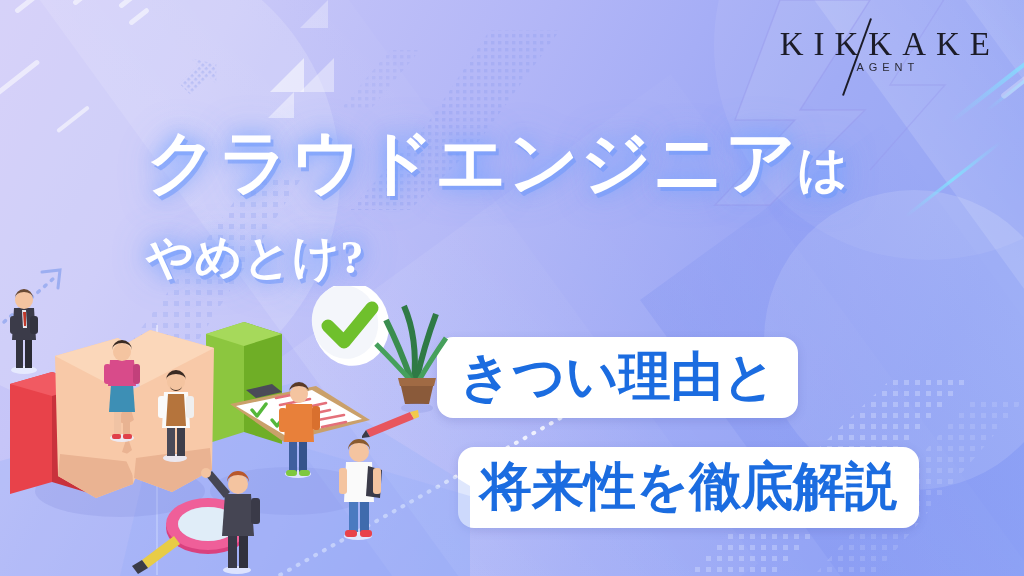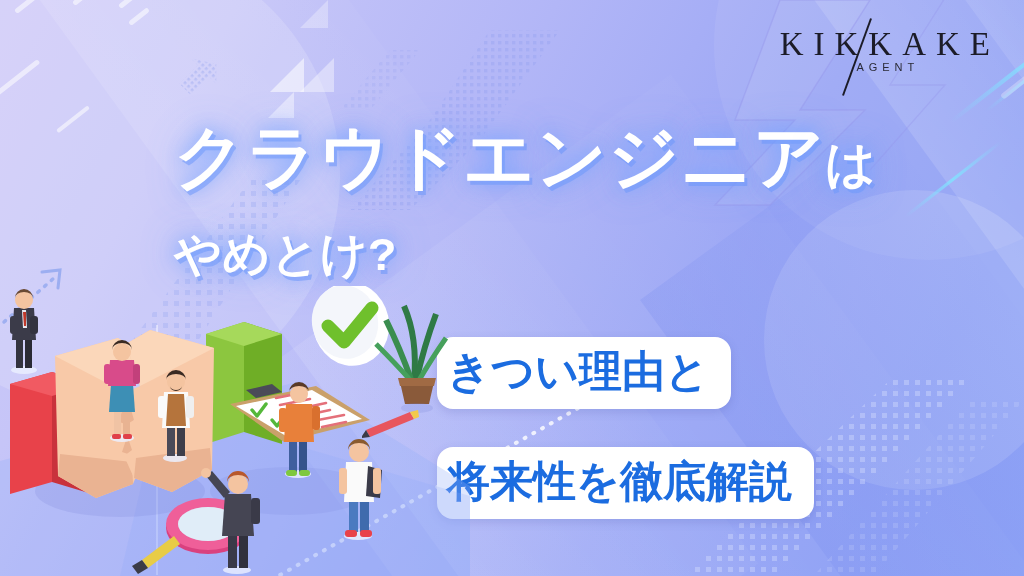--- a/index.html
+++ b/index.html
@@ -39,34 +39,34 @@
 
   
   #logo{position:absolute;right:24px;top:28px;text-align:center;color:#1c1c28;}
   #logo .word{font-size:33px;letter-spacing:10px;font-weight:400;line-height:1;padding-left:10px;
                font-family:"Liberation Serif","DejaVu Serif",serif;}
   #logo .sub{font-size:11px;letter-spacing:5px;margin-top:0;padding-left:6px;color:#2a2a36;}
   #logo .slash{position:absolute;left:86px;top:-12px;width:2px;height:82px;background:#1c1c28;transform:rotate(20deg);}
 
   
   .headline{position:absolute;left:146px;color:#fff;font-weight:700;
-    font-family:Liberation Mono, monospace;
+    font-family:Liberation Serif, serif;
     text-shadow:0 0 18px rgba(120,165,255,.95),0 0 34px rgba(110,155,255,.7),3px 4px 0 rgba(110,150,250,.55);
-    white-space:nowrap;letter-spacing:.01em;margin-left:28px;}
+    white-space:nowrap;letter-spacing:.01em;}
   #line1{top:128px;font-size:70px;line-height:1;}
   #line1 .small{font-size:50px;}
   #line2{top:234px;font-size:47px;line-height:1;}
 
   
   .pill{position:absolute;background:#fff;border-radius:16px;color:#1b6ce0;
-    font-weight:700;font-size:43px;line-height:1;padding:13px 22px 16px 10px;
+    font-weight:700;font-size:52px;line-height:1;padding:13px 22px 16px 22px;
     box-shadow:0 3px 10px rgba(60,70,160,.18);
     font-family:"DejaVu Sans","Liberation Sans",sans-serif;white-space:nowrap;}
   #pill1{left:437px;top:337px;}
-  #pill2{left:437px;top:447px;}
+  #pill2{left:458px;top:447px;}
 
   
   #illus{position:absolute;left:0;bottom:0;width:470px;height:290px;}
 </style>
 </head>
 <body>
 
 <div id="stage">
 
   <div class="bg">

